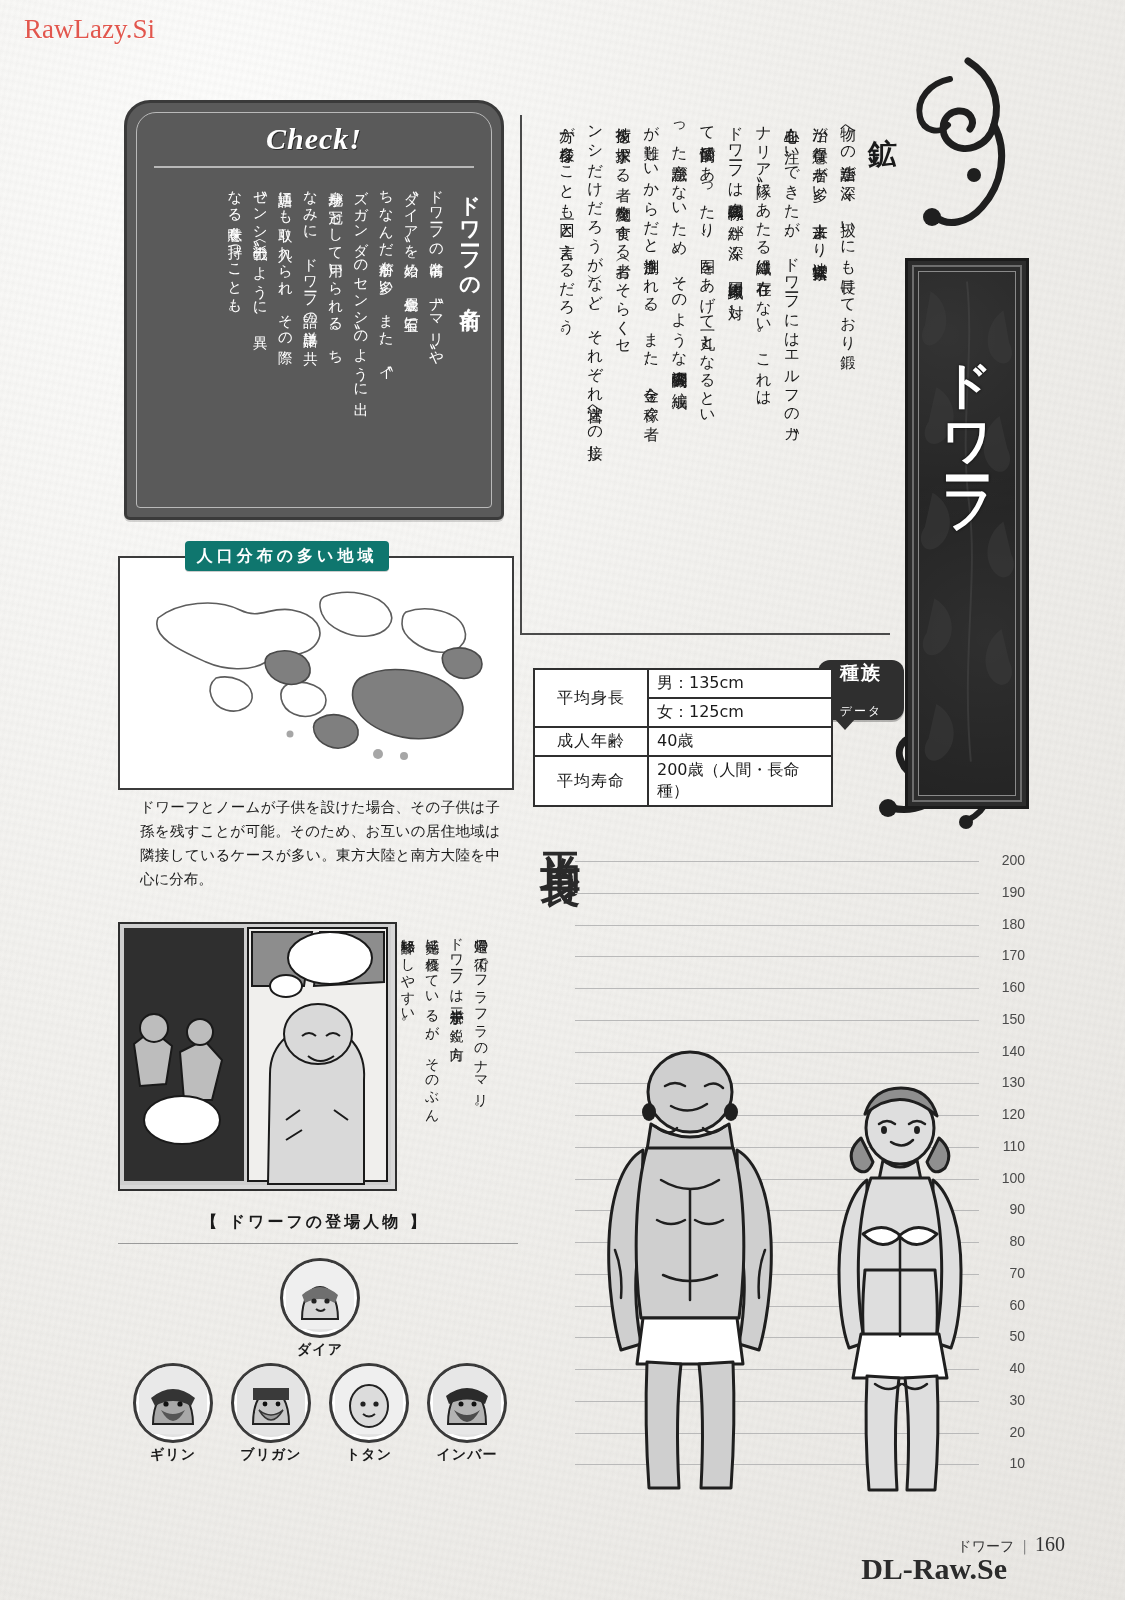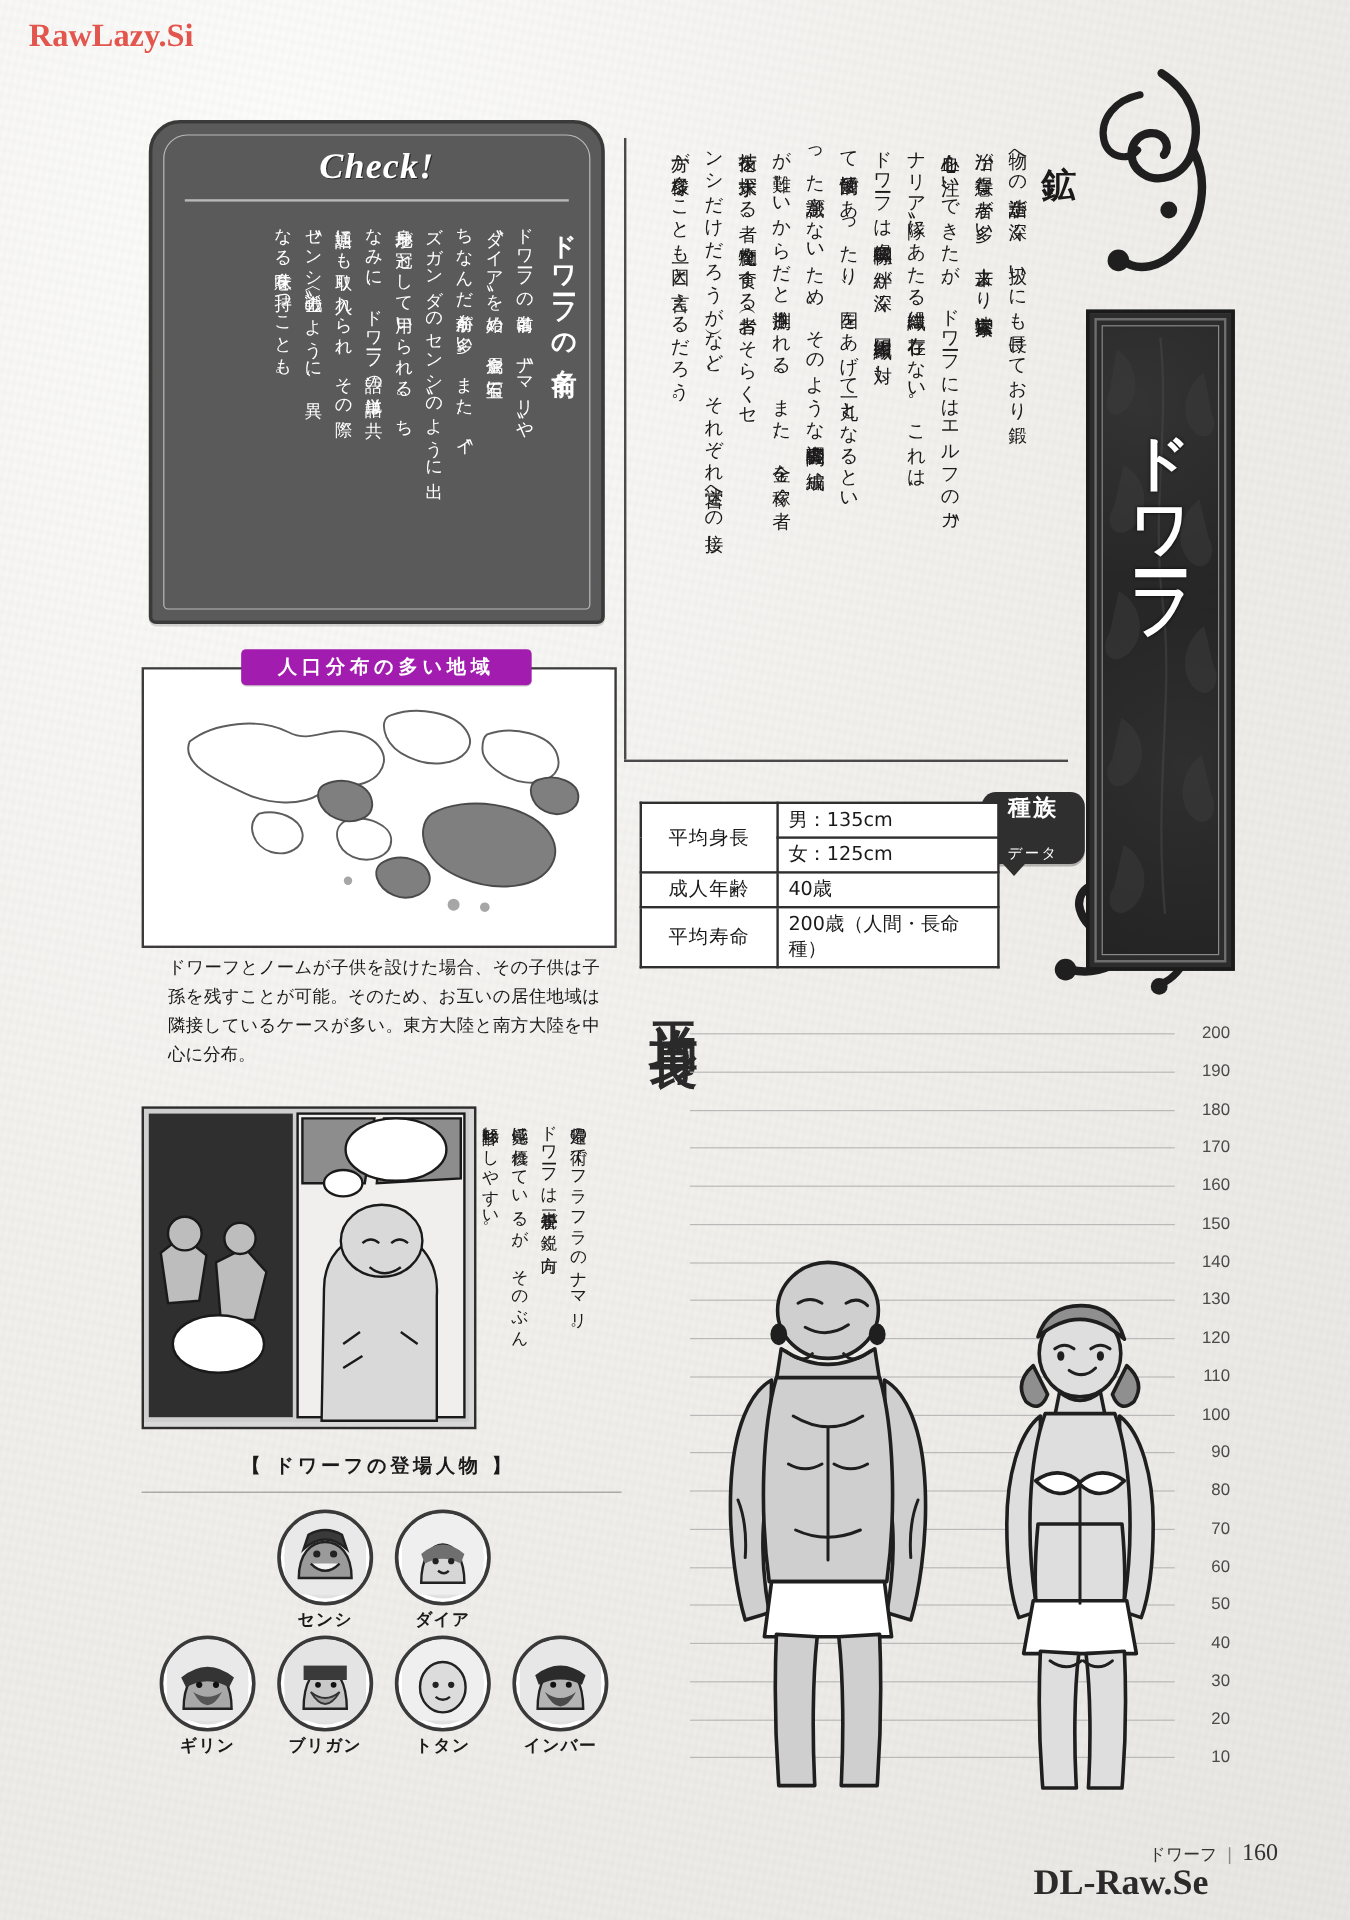--- a/index.html
+++ b/index.html
@@ -18,21 +18,21 @@
   .paper:after{
     content:"";position:absolute;inset:0;
     background:
       repeating-linear-gradient(102deg, rgba(0,0,0,0.012) 0px, rgba(0,0,0,0) 3px, rgba(0,0,0,0.016) 6px),
       repeating-linear-gradient(11deg, rgba(0,0,0,0.010) 0px, rgba(0,0,0,0) 4px, rgba(0,0,0,0.014) 9px);
     pointer-events:none;
   }
 
   .watermark{
     position:absolute;left:24px;top:14px;
-    font-size:27px;font-weight:bold;color:#e2564d;
+    font-size:27px;font-weight:normal;color:#e2564d;
     letter-spacing:0px;
     font-family:"Liberation Serif", serif;
     text-shadow:0 1px 0 rgba(255,255,255,.6);
   }
   .watermark-bottom{
     position:absolute;right:118px;bottom:14px;
     font-size:30px;font-weight:bold;color:#2b2b2b;
     font-family:"Liberation Serif", serif;
   }
 
@@ -127,27 +127,26 @@
   }
   .check-body .hd{font-size:21px;font-weight:bold;letter-spacing:3px;margin-left:6px;}
   .check-body .col{font-size:14.5px;line-height:1.6;margin-left:2px;}
 
   
   .map-panel{
     position:absolute;left:118px;top:556px;width:392px;height:230px;
     background:#ffffff;border:2px solid #3b3b3b;
   }
   .map-label{
-    position:absolute;left:185px;top:541px;width:242px;height:30px;
-    background:#a21caf;color:#fff;border-radius:4px;
+    position:absolute;left:185px;top:541px;width:204px;height:30px;
+    background:#0f766e;color:#fff;border-radius:4px;
     display:flex;align-items:center;justify-content:center;
     font-size:16px;letter-spacing:4px;font-weight:bold;
     font-family:"DejaVu Sans", sans-serif;
     box-shadow:0 1px 0 rgba(0,0,0,.2);
-    margin-left:16px;
   }
   .map-caption{
     position:absolute;left:140px;top:796px;width:360px;
     font-size:14.5px;line-height:1.65;font-family:"DejaVu Sans", sans-serif;
     text-align:justify;
   }
 
   
   .manga{
     position:absolute;left:118px;top:922px;width:275px;height:265px;
@@ -383,33 +382,20 @@
   <div class="vtext col">帰還の術でフラフラのナマリ。</div>
   <div class="vtext col">ドワーフは三半規管が鋭く方向</div>
   <div class="vtext col">感覚に優れているが、そのぶん</div>
   <div class="vtext col">転移酔いしやすい。</div>
 </div>
 
 <div class="chars-title">【 ドワーフの登場人物 】</div>
 <div class="chars-rule"></div>
 <div class="chars-grid">
   <div class="char-row">
-    <div class="char">
-      <div class="bubble">
-        <svg width="68" height="68" viewBox="0 0 68 68">
-          <rect width="68" height="68" fill="#e9e9e9"></rect>
-          <path d="M12 54 C12 34 22 24 34 24 C46 24 56 34 56 54 Z" fill="#9a9a9a" stroke="#222" stroke-width="2"></path>
-          <path d="M16 30 q18 -16 36 0 l-4 -12 q-14 -8 -28 0 Z" fill="#3a3a3a" stroke="#222" stroke-width="2"></path>
-          <circle cx="27" cy="34" r="3" fill="#222"></circle>
-            <circle cx="41" cy="34" r="3" fill="#222"></circle>
-          <path d="M22 42 q12 12 24 0" fill="#f3f3f3" stroke="#222" stroke-width="2"></path>
-        </svg>
-      </div>
-      <div class="nm">センシ</div>
-    </div>
     <div class="char">
       <div class="bubble">
         <svg width="68" height="68" viewBox="0 0 68 68">
           <rect width="68" height="68" fill="#efefef"></rect>
           <path d="M16 58 C16 38 24 26 34 26 C44 26 52 38 52 58 Z" fill="#d6d6d6" stroke="#222" stroke-width="2"></path>
           <path d="M16 34 q18 -16 36 0 l-3 8 q-15 -8 -30 0 Z" fill="#6f6f6f"></path>
           <circle cx="28" cy="40" r="2.6" fill="#222"></circle>
             <circle cx="41" cy="40" r="2.6" fill="#222"></circle>
           <path d="M30 48 q5 4 9 0" stroke="#222" stroke-width="2" fill="none"></path>
         </svg>

